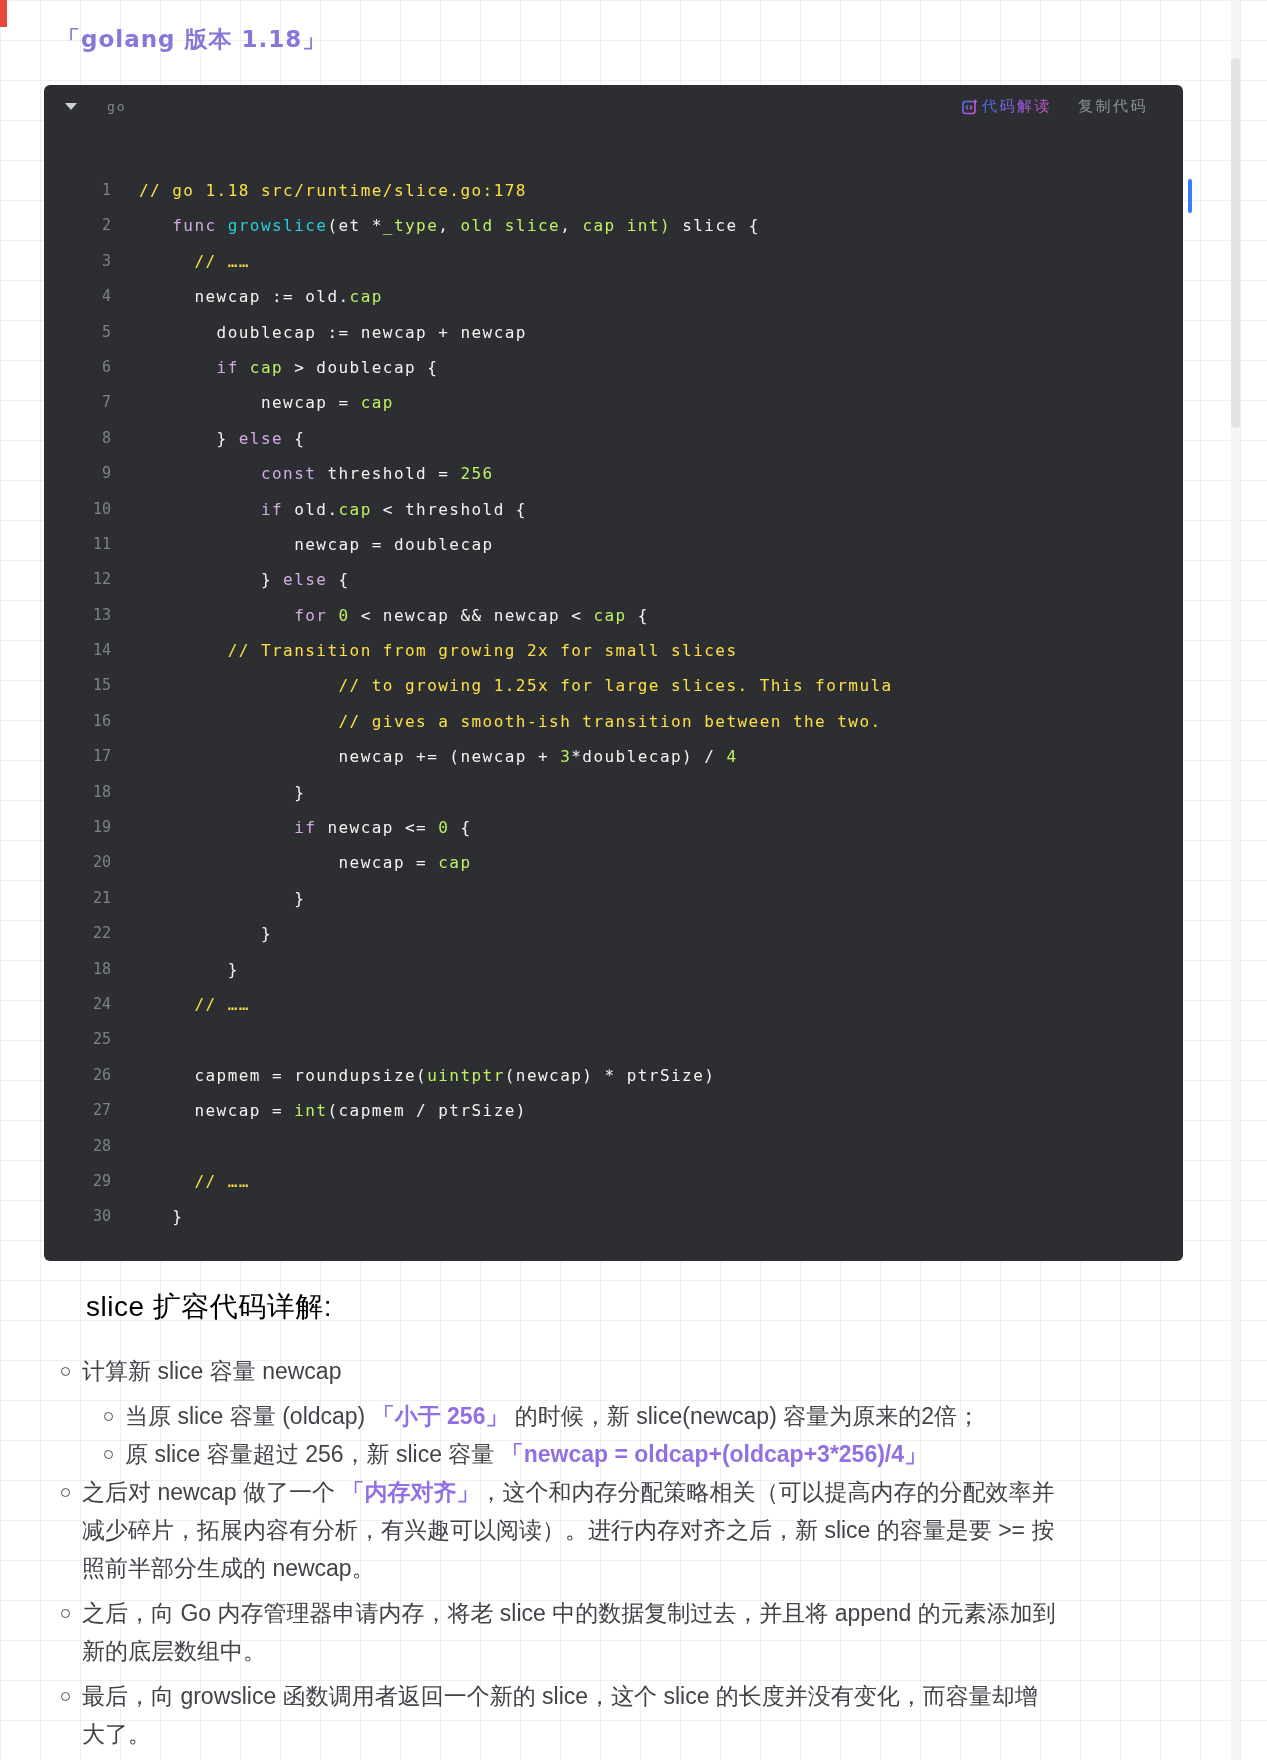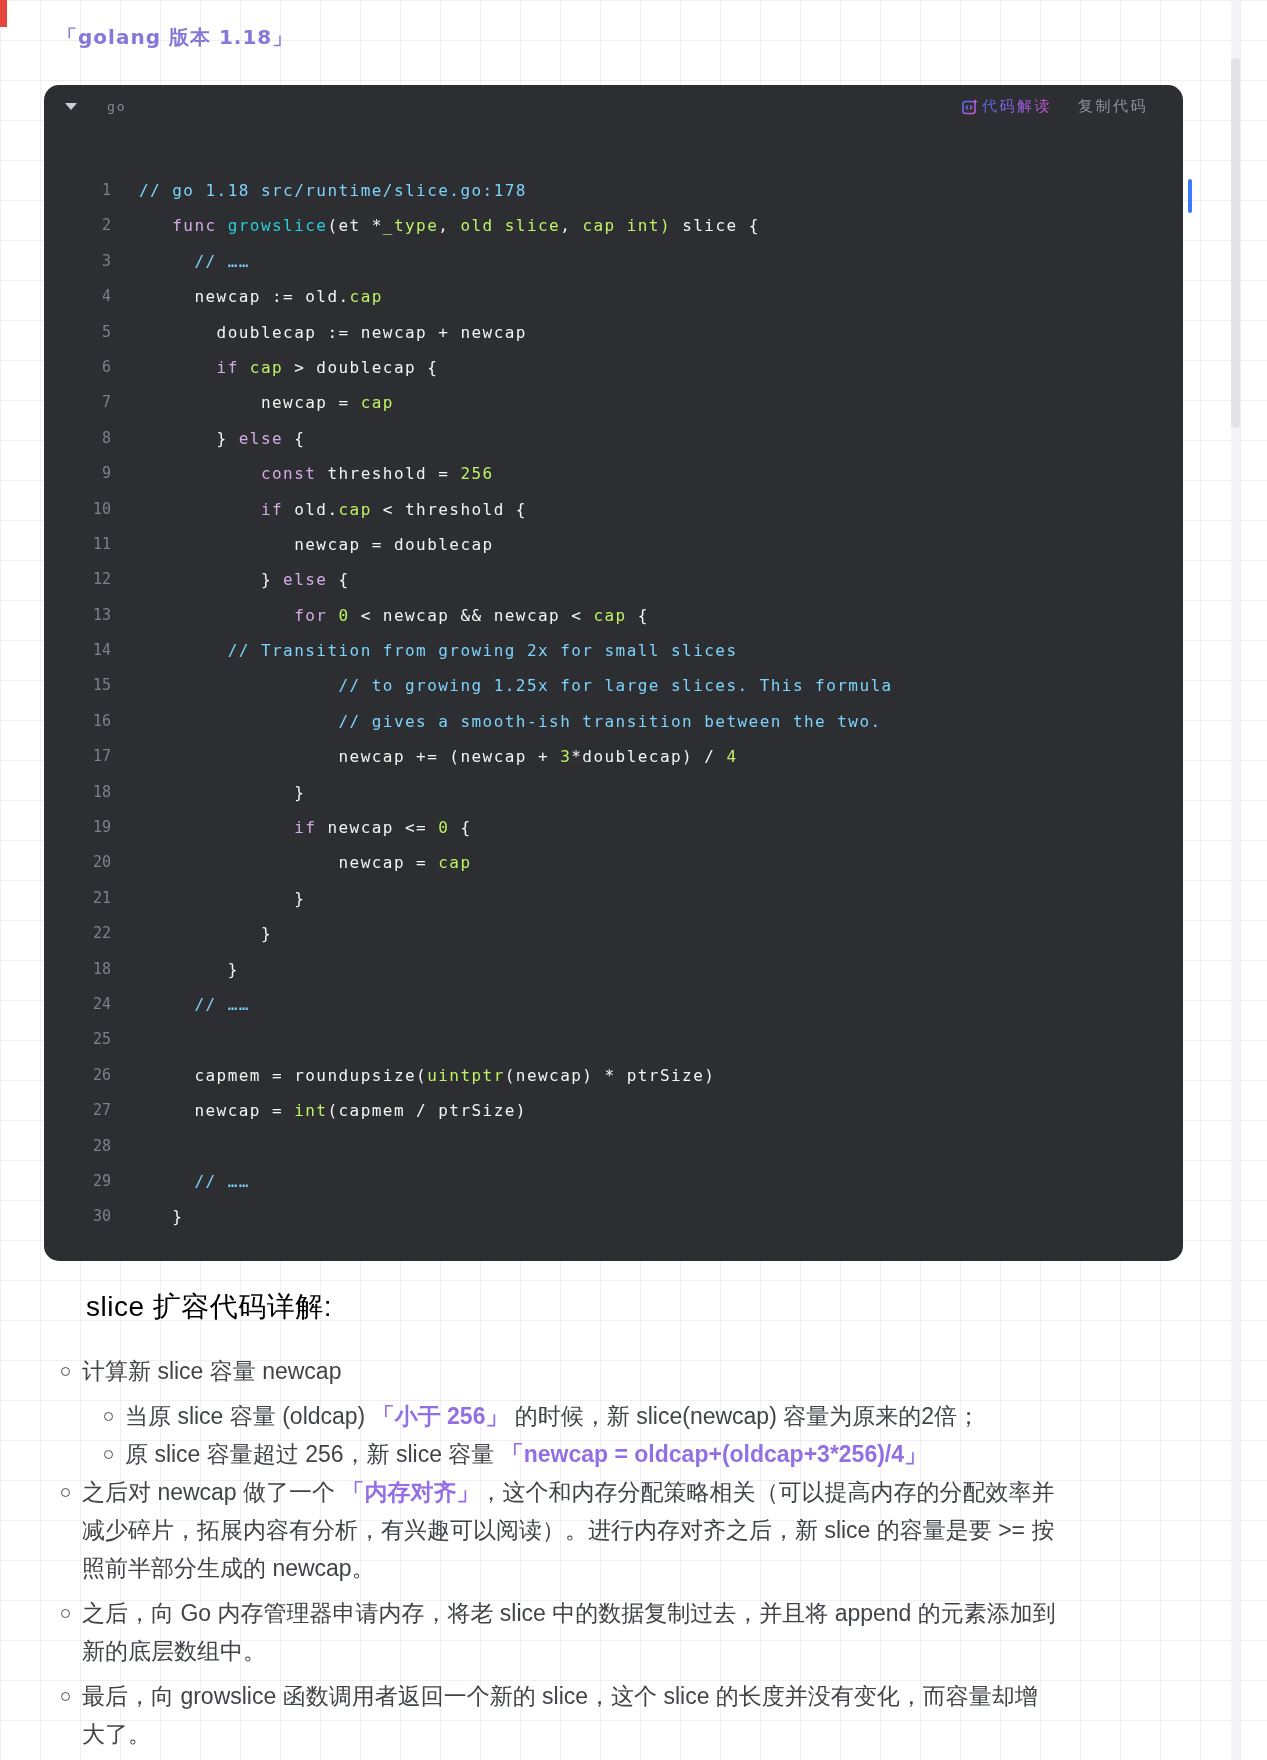--- a/index.html
+++ b/index.html
@@ -12,28 +12,28 @@
       linear-gradient(to bottom, rgba(228,221,230,.5) 1px, transparent 1px);
     background-size:40px 40px;
     font-family:"Liberation Sans", sans-serif;
     overflow:hidden;
   }
 
   .corner-mark { position:absolute; left:0; top:0; width:7px; height:27px; background:#e5473b; }
 
   .page-title {
     position:absolute; left:57px; top:24px;
-    font-size:20px; font-weight:700; color:#8677d9; letter-spacing:1px;
+    font-size:23px; font-weight:700; color:#8677d9; letter-spacing:1px;
     font-family:"DejaVu Sans", "Liberation Sans", sans-serif;
   }
 
   
   .code-card {
     position:absolute; left:44px; top:85px; width:1139px;
-    background:#2c2e32; border-radius:15px;
+    background:#2c2e32; border-radius:6px;
   }
   .code-header {
     height:42px; display:flex; align-items:center;
     padding:0 35px 0 17px;
   }
   .collapse-btn { background:none; border:none; cursor:pointer; padding:4px; display:flex; align-items:center; }
   .caret {
     width:0; height:0;
     border-left:6px solid transparent; border-right:6px solid transparent;
     border-top:7px solid #cbced2;
@@ -61,21 +61,21 @@
   .line {
     display:flex; height:35.4px; line-height:35.4px;
     font-family:"DejaVu Sans Mono", monospace; font-size:16px;
   }
   .ln {
     width:22px; margin-left:45px; text-align:right; flex:none;
     color:#7e8187; font-size:15px;
   }
   .lc { margin-left:28px; white-space:pre; letter-spacing:1.45px; }
   .tk-p { color:#f4f4f2; }
-  .tk-c { color:#7dd3fc; }
+  .tk-c { color:#fde047; }
   .tk-k { color:#d3abe3; }
   .tk-o { color:#bef264; }
   .tk-f { color:#2acdd6;margin-top:32px; }
 
   
   .section-heading {
     position:absolute; left:45px; top:1288px;
     font-size:28px; color:#000000; letter-spacing:.5px;margin-left:41px;
   }
   .notes { position:absolute; left:44px; top:1352px; width:1012px; }

